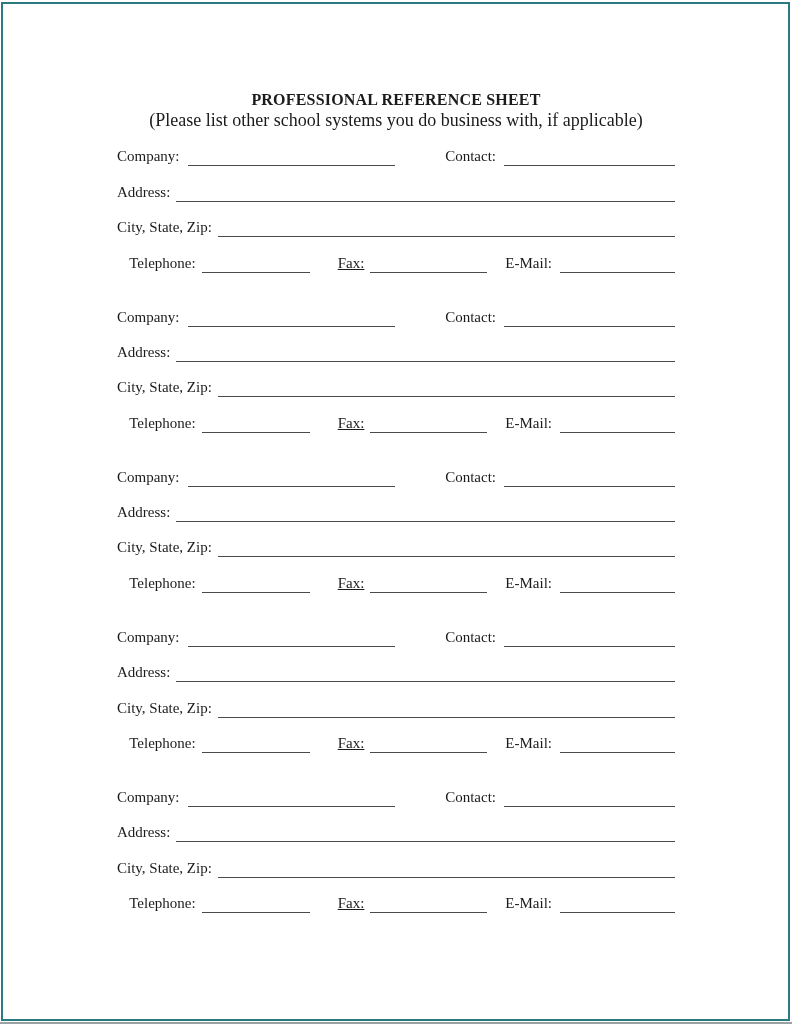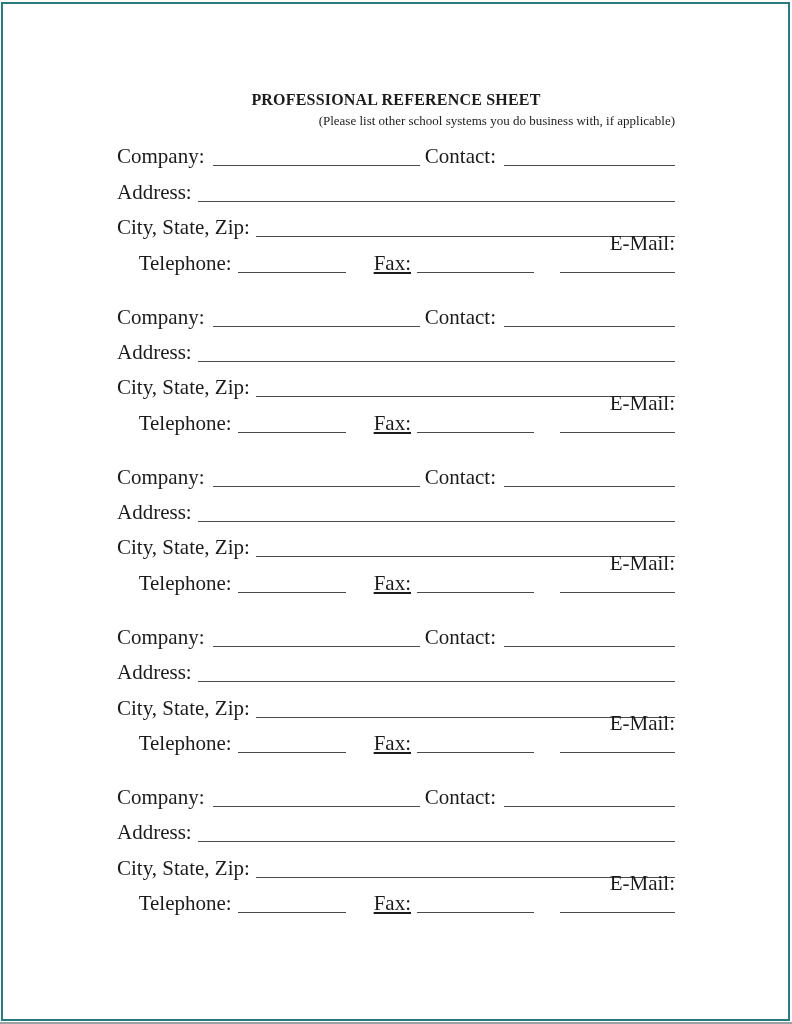--- a/index.html
+++ b/index.html
@@ -32,56 +32,56 @@
   }
   .title {
     text-align: center;
     font-size: 16px;
     font-weight: bold;
     line-height: 21px;
     letter-spacing: 0.2px;
     white-space: nowrap;
   }
   .subtitle {
-    text-align: right;
-    font-size: 13px;
+    text-align: center;
+    font-size: 18px;
     line-height: 21px;
     white-space: nowrap;
   }
   .blocks { margin-top: 0; }
   .ref-block { margin-bottom: 18.6px; }
   .row {
     display: flex;
     align-items: flex-end;
     height: 35.4px;
     justify-content: flex-end;
   }
   .row-two { justify-content: space-between; }
   .field { display: flex; align-items: flex-end; }
   .label {
-    font-size: 21px;
+    font-size: 15px;
     line-height: 19px;
     white-space: nowrap;
   }
   .line {
     display: inline-block;
     height: 19px;
     margin-left: 8px;
     border-bottom: 1.5px solid #4a4a4a;
     font-size: 15px;
     line-height: 19px;
   }
   .grow { flex: 1 1 auto; margin-left: 6px; }
   .w-company { width: 207px; }
   .w-contact { width: 171px; }
   .w-tel   { width: 108px; margin-left: 6px; }
   .w-fax   { width: 117px; margin-left: 6px; }
   .w-email { width: 115px; }
   .f-fax   { margin-left: 28px; text-decoration: underline; }
-  .f-email { margin-left: 18px; flex-direction: column; }
+  .f-email { margin-left: 18px; }
 </style>
 </head>
 <body>
 
 <div class="page">
   <div class="border-frame" style="border-color: rgb(42, 123, 129);"></div>
   <div class="bottom-edge"></div>
 
   <div class="content">
     <div class="title">PROFESSIONAL REFERENCE SHEET</div>

